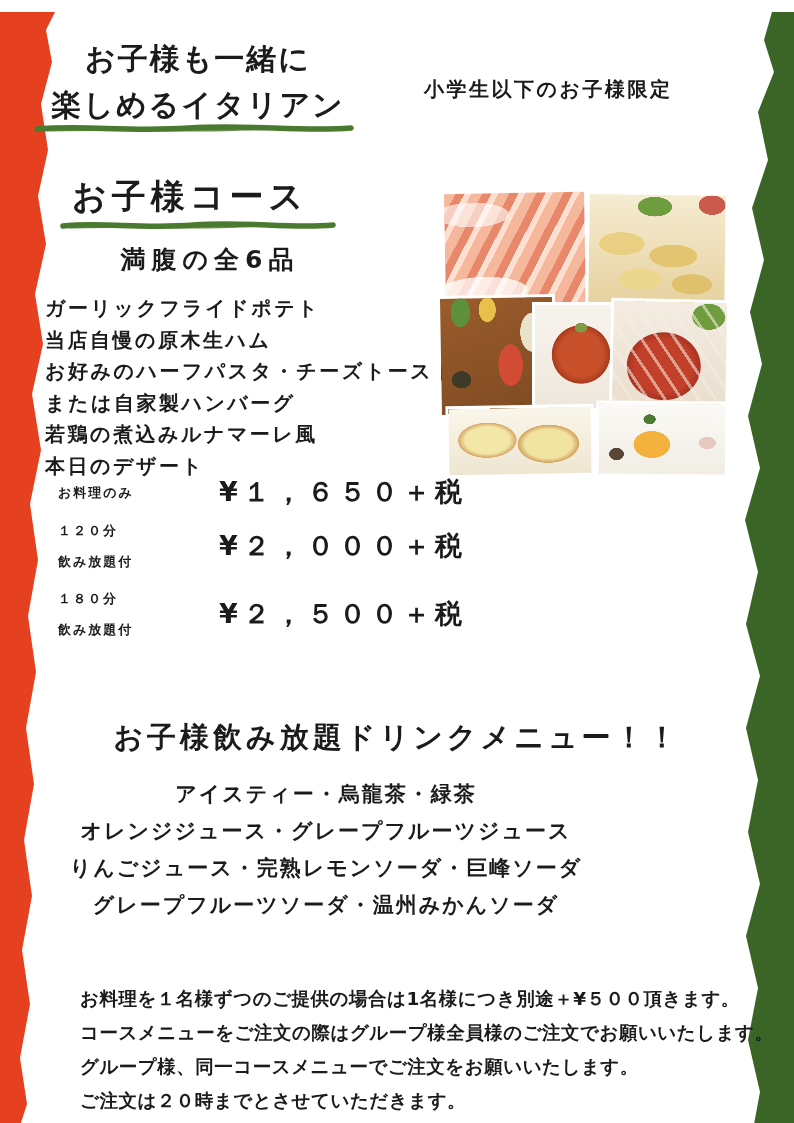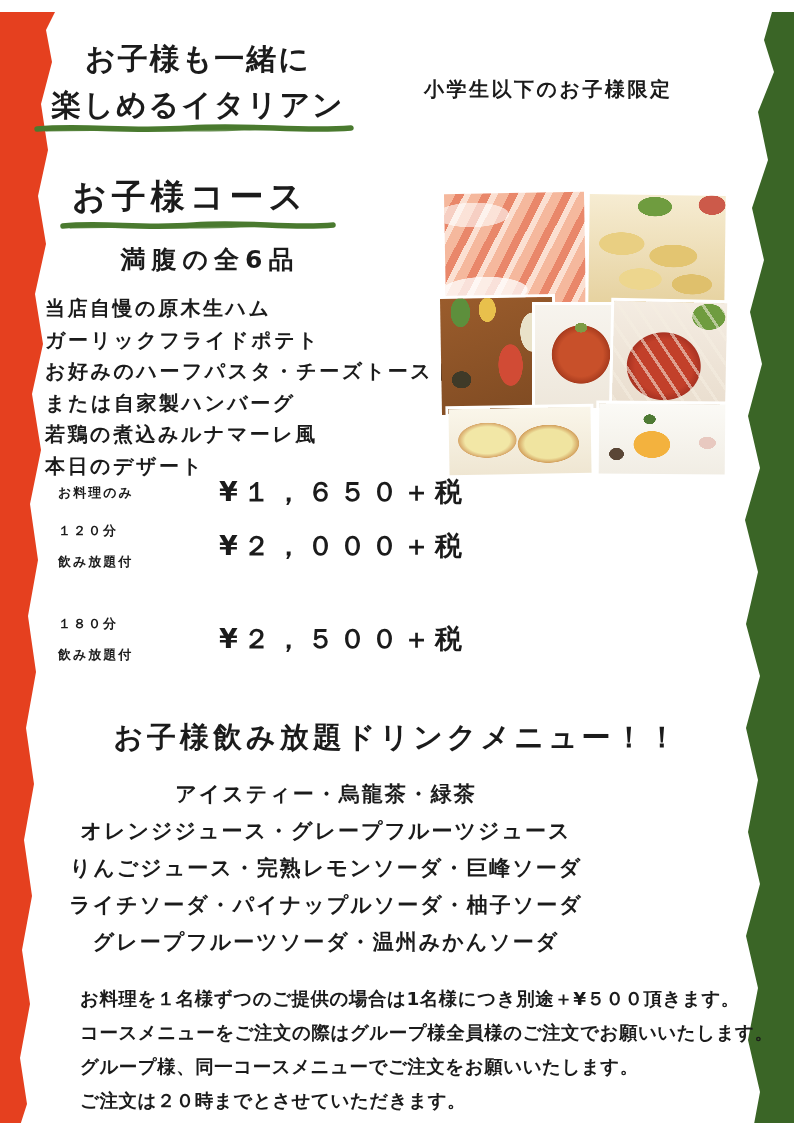--- a/index.html
+++ b/index.html
@@ -49,21 +49,21 @@
     display:inline-block;vertical-align:middle;width:150px;text-align:left;
     font-size:13px;line-height:31px;letter-spacing:2px;font-weight:600;
   }
   .price-row .labels div:empty{display:none;}
   .price-row .amount{
     display:inline-block;vertical-align:middle;margin-left:6px;
     font-size:27px;font-weight:bold;letter-spacing:5px;
   }
   .price-row.r1{top:462px;}
   .price-row.r2{top:503px;}
-  .price-row.r3{top:596px;}
+  .price-row.r3{top:571px;}
 
   .collage{position:absolute;left:437px;top:180px;width:290px;height:286px;}
   .tile{position:absolute;box-shadow:0 0 0 3px #fff;}
   .tile.ham{left:8px;top:1px;width:140px;height:118px;transform:rotate(-1deg);
     background:
       radial-gradient(70px 22px at 28% 82%, rgba(255,255,255,.75) 0 60%, transparent 62%),
       radial-gradient(60px 20px at 20% 18%, rgba(255,255,255,.6) 0 60%, transparent 62%),
       repeating-linear-gradient(118deg,#f5b89d 0 10px,#e9876a 10px 18px,#fbe0d2 18px 24px);
   }
   .tile.potato{left:152px;top:3px;width:136px;height:117px;transform:rotate(.8deg);
@@ -155,22 +155,22 @@
   <div class="limit-note">小学生以下のお子様限定</div>
 
   <div class="course-heading">お子様コース</div>
   <svg class="course-underline" viewBox="0 0 320 16" preserveAspectRatio="none">
     <path d="M3 9 C 50 5, 95 12, 155 8 C 215 4, 265 12, 317 8" stroke="#4a7a2f" stroke-width="5.5" fill="none" stroke-linecap="round"></path>
     <path d="M12 10 C 80 8, 150 12, 210 9 C 255 7, 295 11, 312 9" stroke="#4a7a2f" stroke-width="3" fill="none" stroke-linecap="round" opacity=".85"></path>
   </svg>
   <div class="course-sub">満腹の全6品</div>
 
   <div class="menu-items">
+    <div>ガーリックフライドポテト</div>
     <div>当店自慢の原木生ハム</div>
-    <div>ガーリックフライドポテト</div>
     <div>お好みのハーフパスタ・チーズトースト</div>
     <div>または自家製ハンバーグ</div>
     <div>若鶏の煮込みルナマーレ風</div>
     <div>本日のデザート</div>
   </div>
 
   <div class="price-row r1">
     <div class="labels">
       <div>お料理のみ</div>
       
@@ -203,21 +203,20 @@
     <div class="tile toast"></div>
     <div class="tile dessert"></div>
   </div>
 
   <div class="drink-heading-2">お子様飲み放題ドリンクメニュー！！</div>
 
   <div class="drink-list">
     <div>アイスティー・烏龍茶・緑茶</div>
     <div>オレンジジュース・グレープフルーツジュース</div>
     <div>りんごジュース・完熟レモンソーダ・巨峰ソーダ</div>
-    <div>ライチソーダ・パイナップルソーダ・柚子ソーダ</div>
     <div>グレープフルーツソーダ・温州みかんソーダ</div>
   </div>
 
   <div class="notes">
     <div>お料理を１名様ずつのご提供の場合は1名様につき別途＋¥５００頂きます。</div>
     <div>コースメニューをご注文の際はグループ様全員様のご注文でお願いいたします。</div>
     <div>グループ様、同一コースメニューでご注文をお願いいたします。</div>
     <div>ご注文は２０時までとさせていただきます。</div>
   </div>
 

